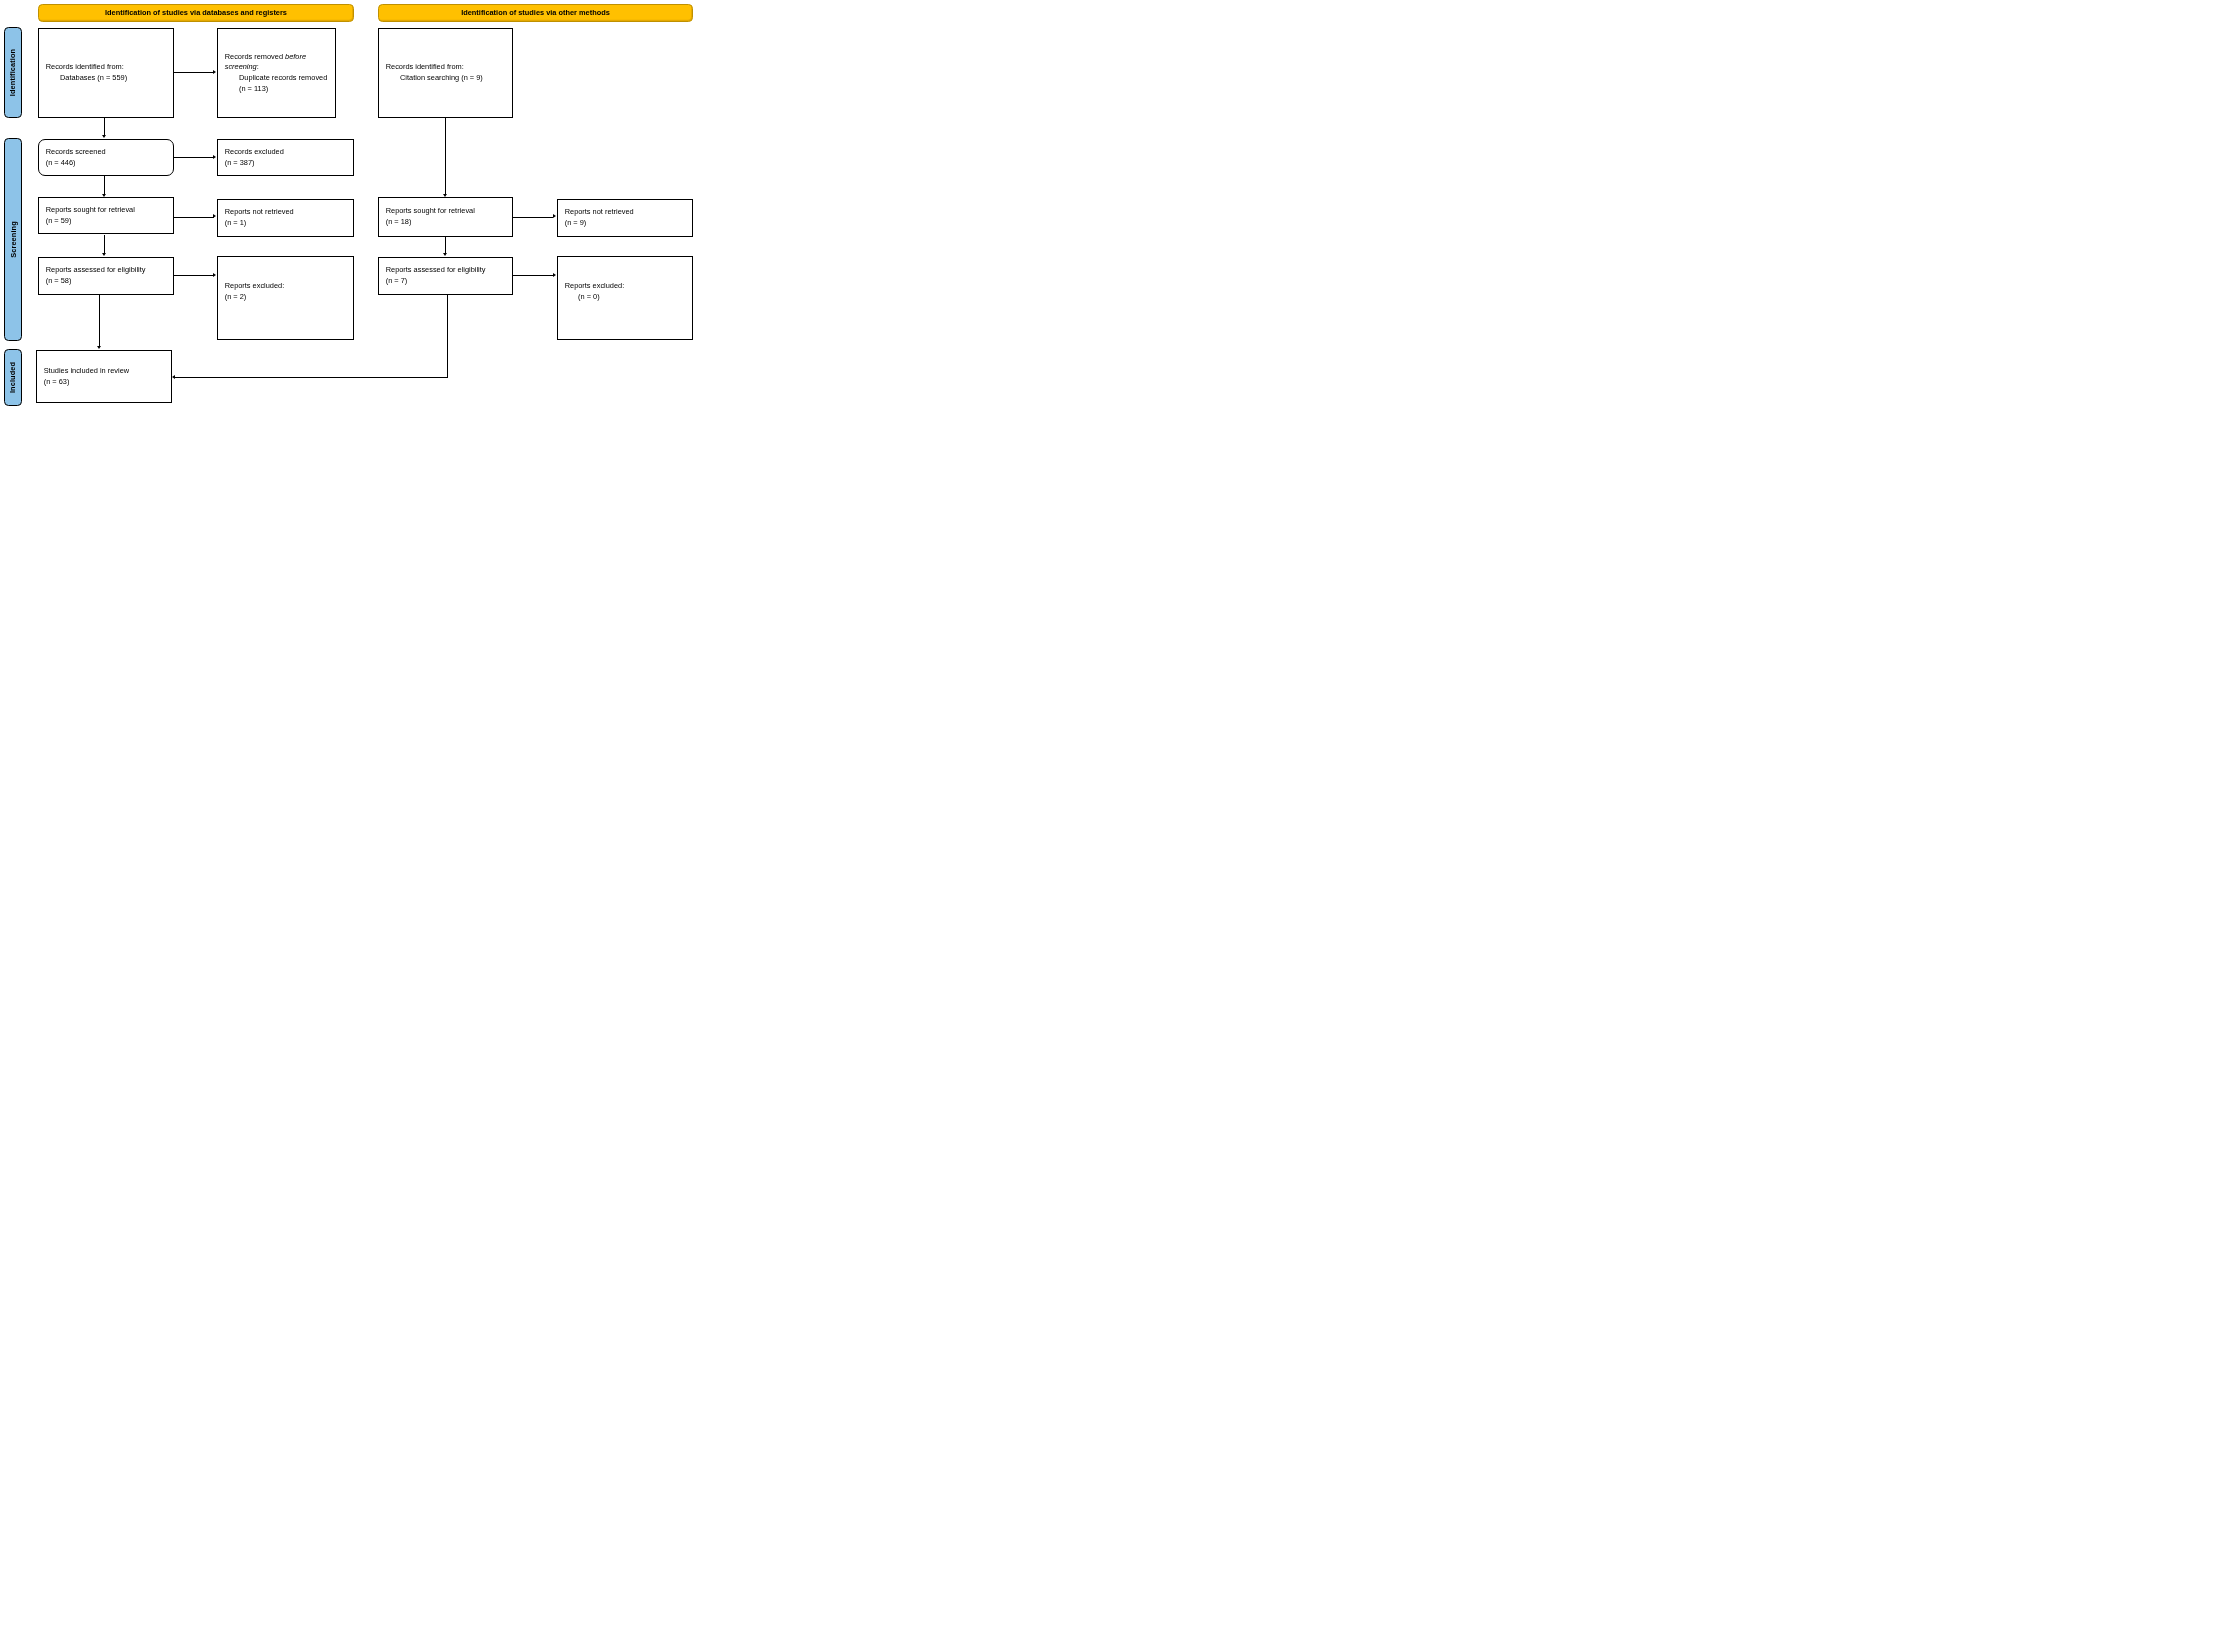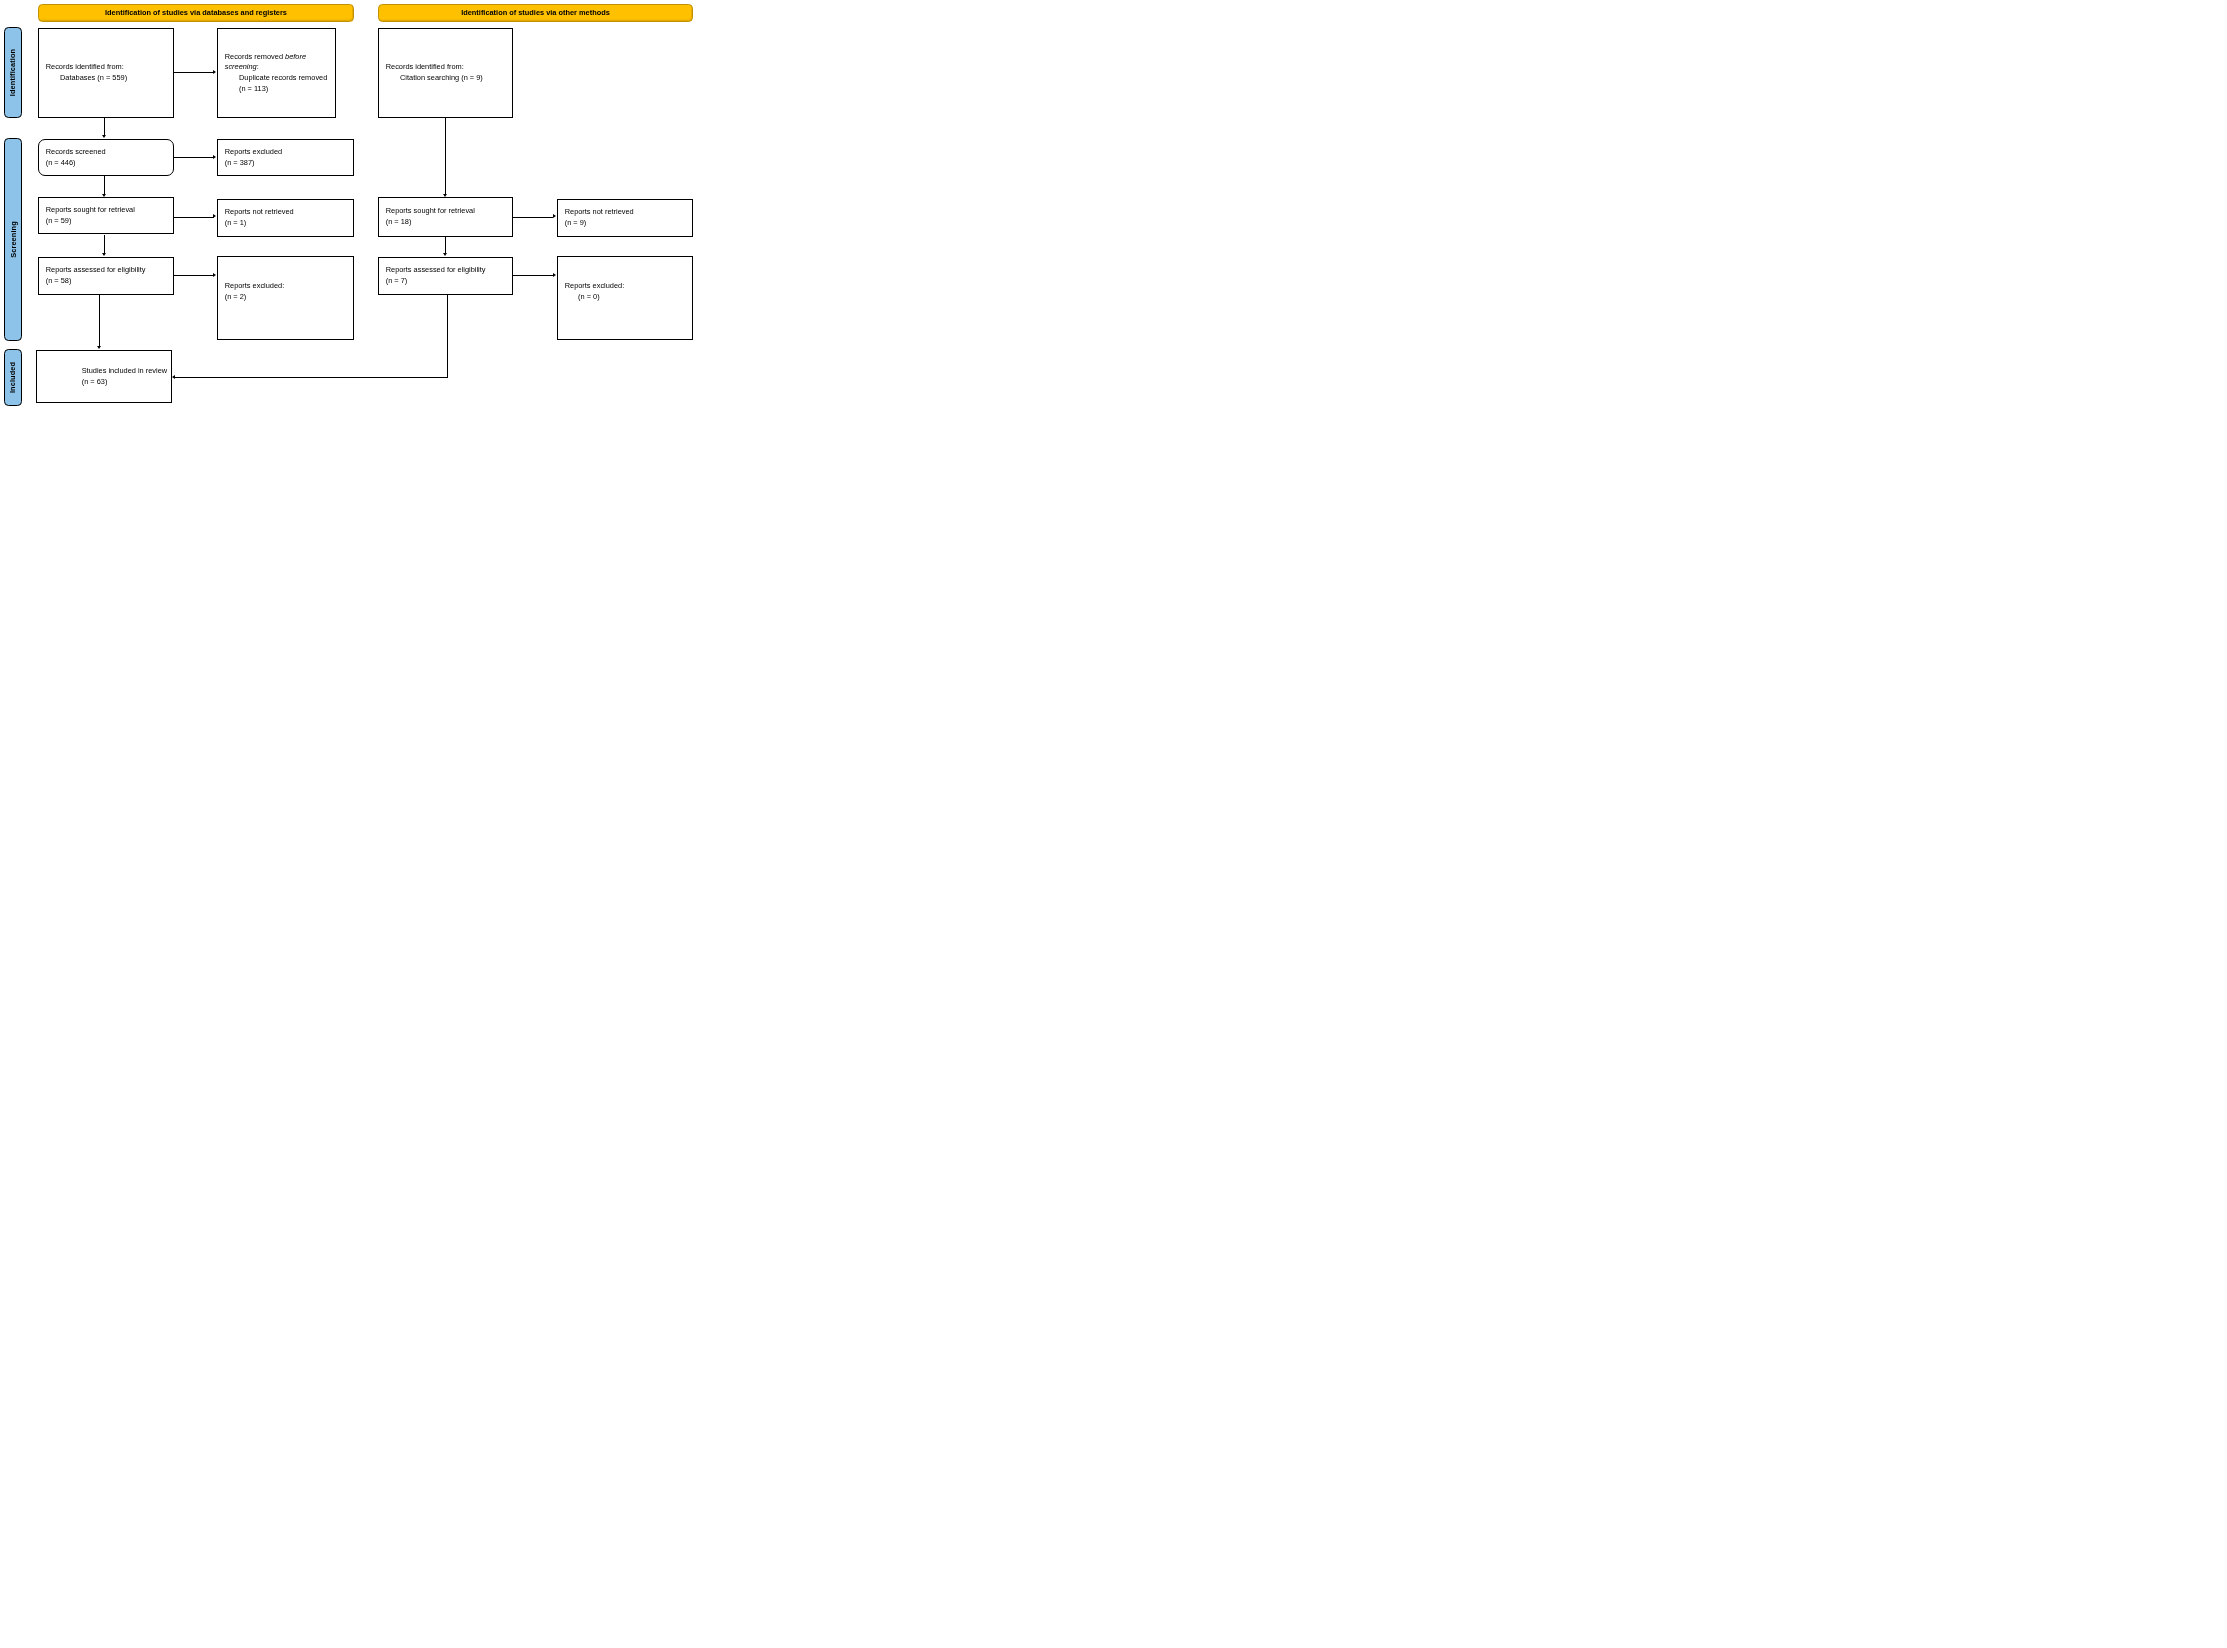--- a/index.html
+++ b/index.html
@@ -111,21 +111,21 @@
 
   <div class="box" style="left:38px;top:139px;width:136px;height:37px;border-radius:7px;">
     <div class="txt">
       <div class="line">Records screened</div>
       <div class="line">(n = 446)</div>
     </div>
   </div>
 
   <div class="box" style="left:217px;top:139px;width:137px;height:37px;">
     <div class="txt">
-      <div class="line">Reports excluded</div>
+      <div class="line">Records excluded</div>
       <div class="line">(n = 387)</div>
     </div>
   </div>
 
   <div class="box" style="left:38px;top:197px;width:136px;height:37px;">
     <div class="txt">
       <div class="line">Reports sought for retrieval</div>
       <div class="line">(n = 59)</div>
     </div>
   </div>
@@ -172,21 +172,21 @@
     </div>
   </div>
 
   <div class="box" style="left:557px;top:256px;width:136px;height:84px;">
     <div class="txt" style="margin-top:-12.5px;">
       <div class="line">Reports excluded:</div>
       <div class="line indent" style="padding-left:13.4px;">(n = 0)</div>
     </div>
   </div>
 
-  <div class="box" style="left:36px;top:350px;width:136px;height:53px;padding-left:38px;">
+  <div class="box" style="left:36px;top:350px;width:136px;height:53px;">
     <div class="txt">
       <div class="line">Studies included in review</div>
       <div class="line">(n = 63)</div>
     </div>
   </div>
 
   <div class="vline" style="left:104px;top:118px;height:17.4px;"></div>
   <div class="ah-down" style="left:102px;top:135px;"></div>
 
   <div class="vline" style="left:104px;top:176px;height:18px;"></div>

